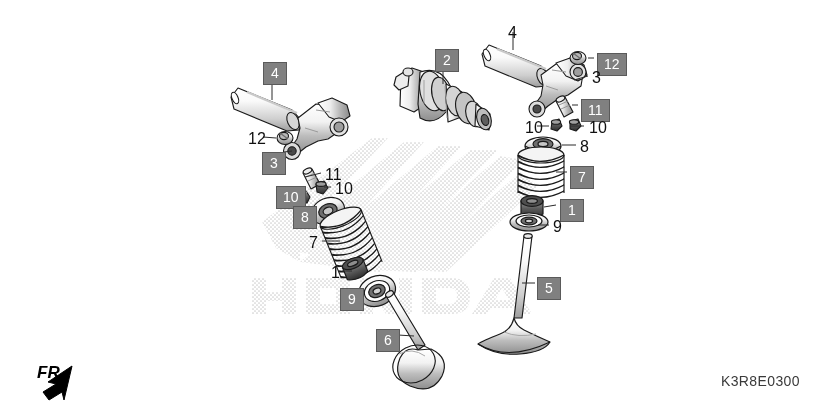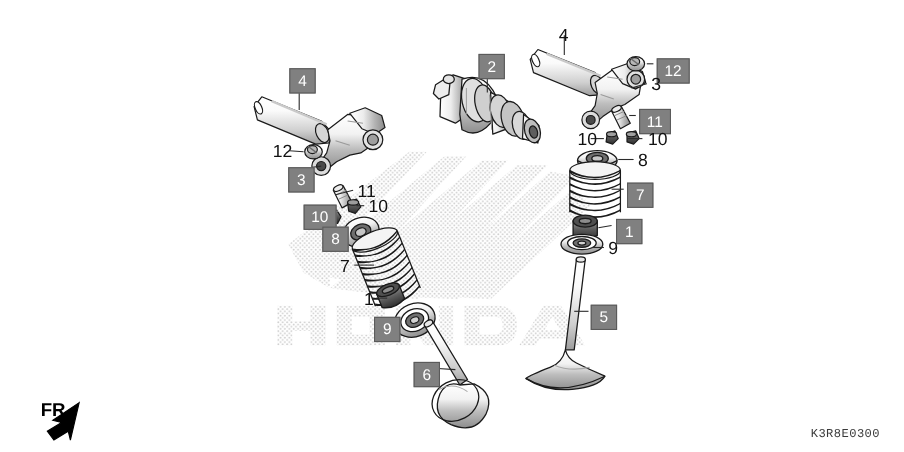--- a/index.html
+++ b/index.html
@@ -45,30 +45,31 @@
     color: #111111;
     font-size: 16px;
   }
   #fr-text {
     position: absolute;
     left: 37px;
     top: 363px;
     font-family: "Liberation Sans", sans-serif;
     font-size: 17px;
     font-weight: bold;
+    font-style: italic;
     color: #000000;
     letter-spacing: 0px;
   }
   
   #page-code {
     position: absolute;
     right: 22px;
-    bottom: 10px;
-    font-family: Liberation Mono, monospace;
-    font-size: 11px;
+    bottom: 22px;
+    font-family: Liberation Sans, sans-serif;
+    font-size: 14px;
     color: #3a3a3a;
     letter-spacing: 0.4px;
   }
 </style>
 </head>
 <body>
 
 <div id="page">
 
   <svg id="diagram-svg" viewBox="0 0 822 411">

